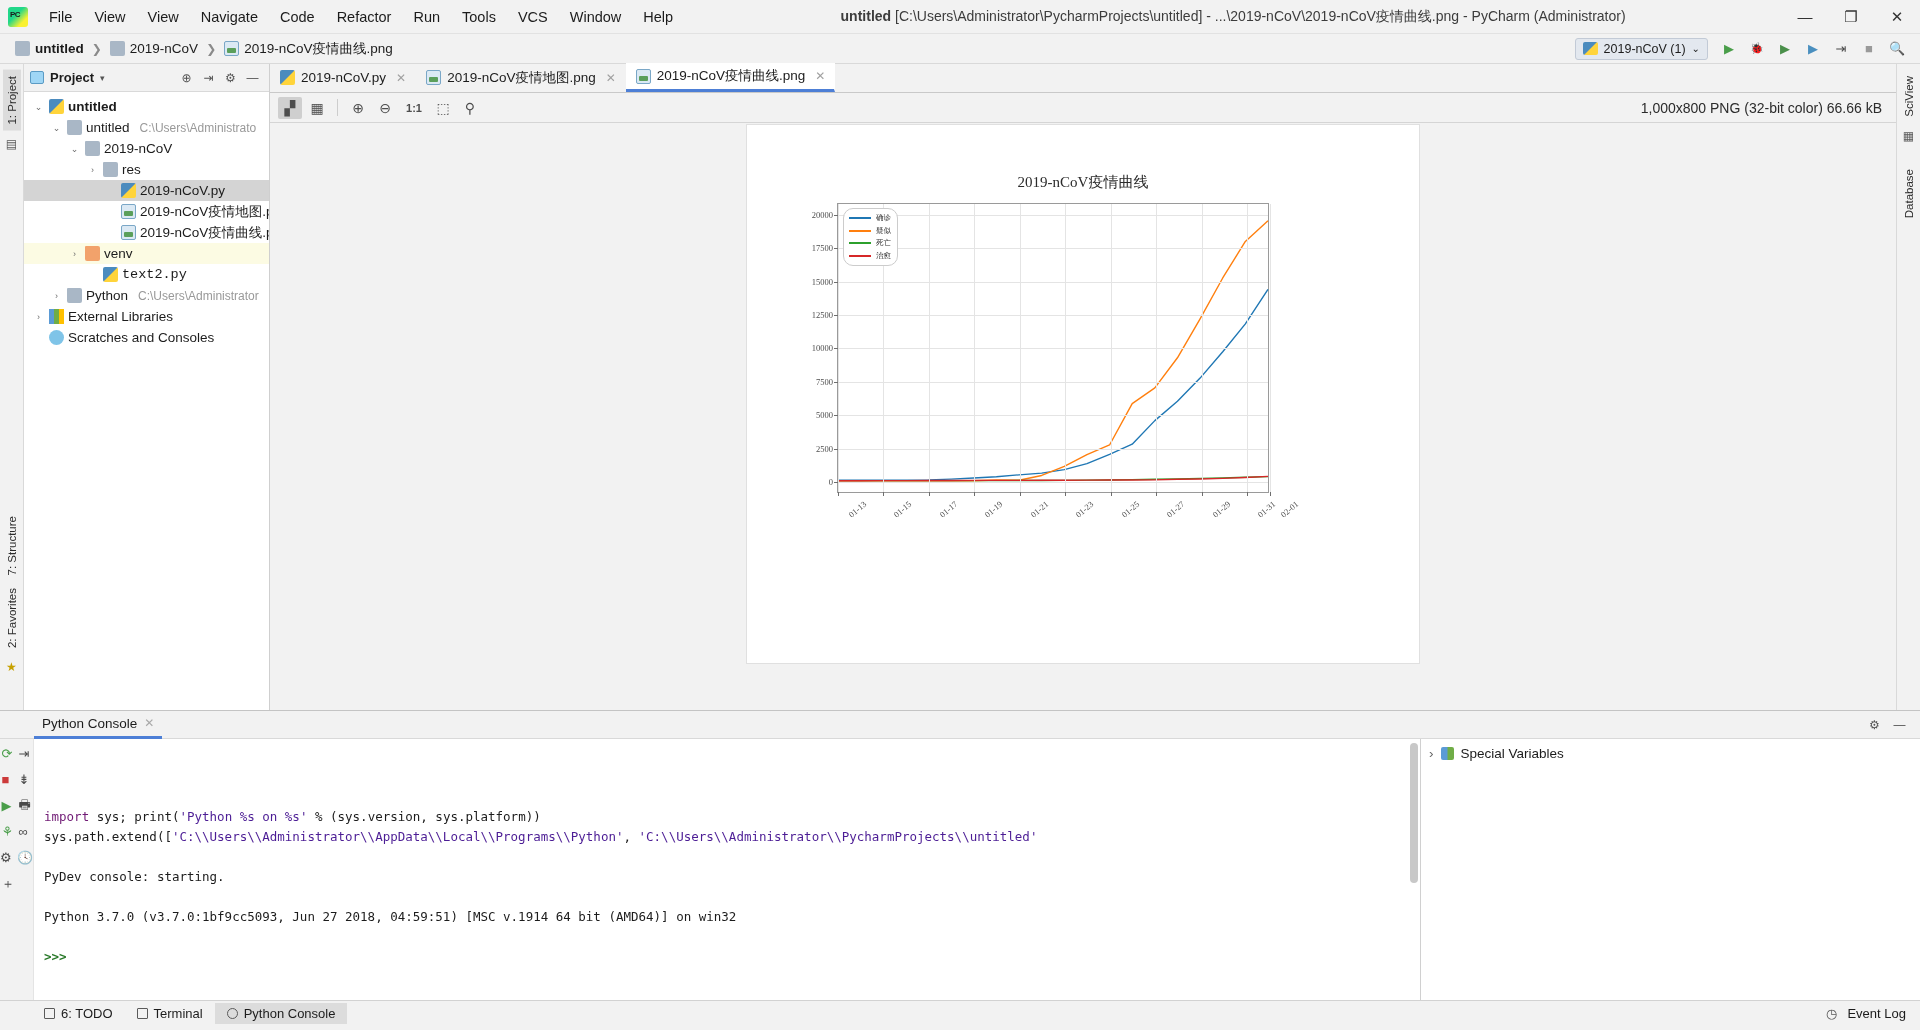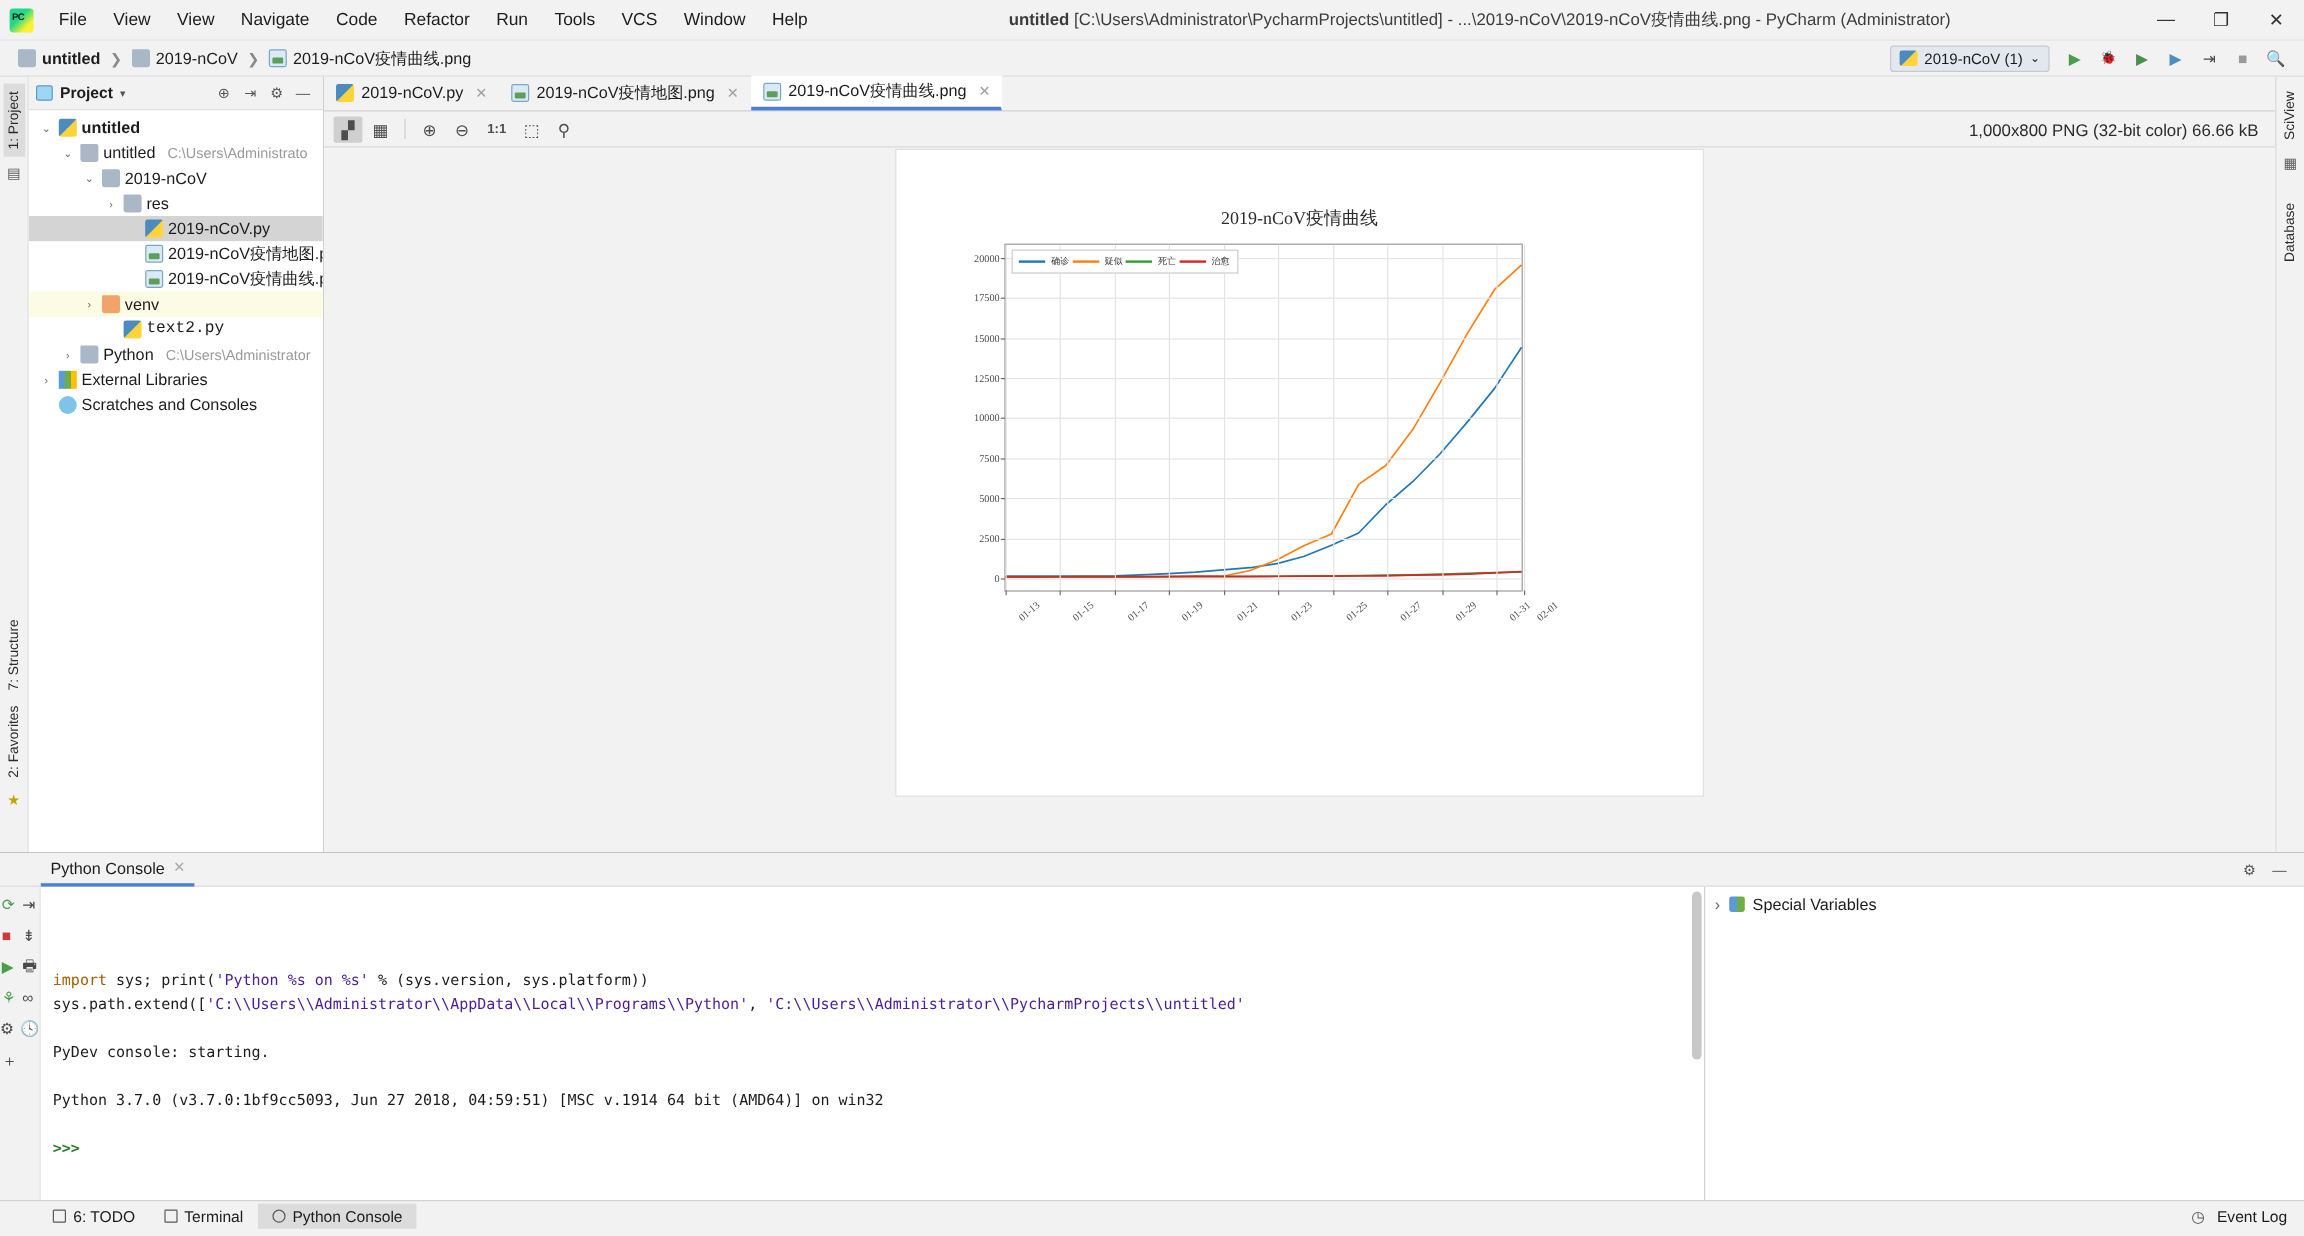--- a/index.html
+++ b/index.html
@@ -186,21 +186,21 @@
   }
   .ytick-mark { position: absolute; right: 100%; width: 4px; height: 1px; background: #6e6e6e; }
   .xtick-mark { position: absolute; top: 100%; width: 1px; height: 4px; background: #6e6e6e; }
   .xtick {
     position: absolute; top: 100%; margin-top: 7px;
     font-family: "Liberation Serif", serif; font-size: 8.5px; color: #4d4d4d; white-space: nowrap;
     transform: rotate(-40deg); transform-origin: right top; text-align: right;
   }
   .legend {
     position: absolute; left: 5px; top: 4px; background: #fff; border: 1px solid #ccc;
-    border-radius: 0; padding: 4px 6px 4px 5px; display: flex; flex-direction: row; gap: 2.5px;
+    border-radius: 10px; padding: 4px 6px 4px 5px; display: flex; flex-direction: column; gap: 2.5px;
     z-index: 5;
     text-align: right;
   }
   .leg-row { display: flex; align-items: center; gap: 5px; }
   .leg-line { width: 22px; height: 2px; }
   .leg-text { font-family: "DejaVu Sans", sans-serif; font-size: 7.5px; color: #333; }
   .series-svg { position: absolute; inset: 0; overflow: visible; }
 
   
   .console-wrap {
@@ -227,21 +227,21 @@
   .gico.green { color: #4a9e4a; }
   .gico.red { color: #cc3a3a; }
 
   .console-text {
     flex: 1; background: #fff; padding: 8px 10px; overflow: hidden;
     font-family: "DejaVu Sans Mono", monospace; font-size: 12.5px; line-height: 20px;
     white-space: pre; position: relative;
   }
   .cl { color: #1c1c1c; }
   .cstr { color: #4c1d95; }
-  .ckw  { color: #a16207; }
+  .ckw  { color: #701a75; }
   .cprompt { color: #2a7a2a; font-weight: bold; }
   .console-scroll {
     position: absolute; right: 2px; top: 4px; width: 8px; height: 140px;
     background: #c8c8c8; border-radius: 4px;
   }
 
   .vars-panel {
     width: 500px; background: #fff; border-left: 1px solid #d0d0d0;
     display: flex; flex-direction: column;
   }

